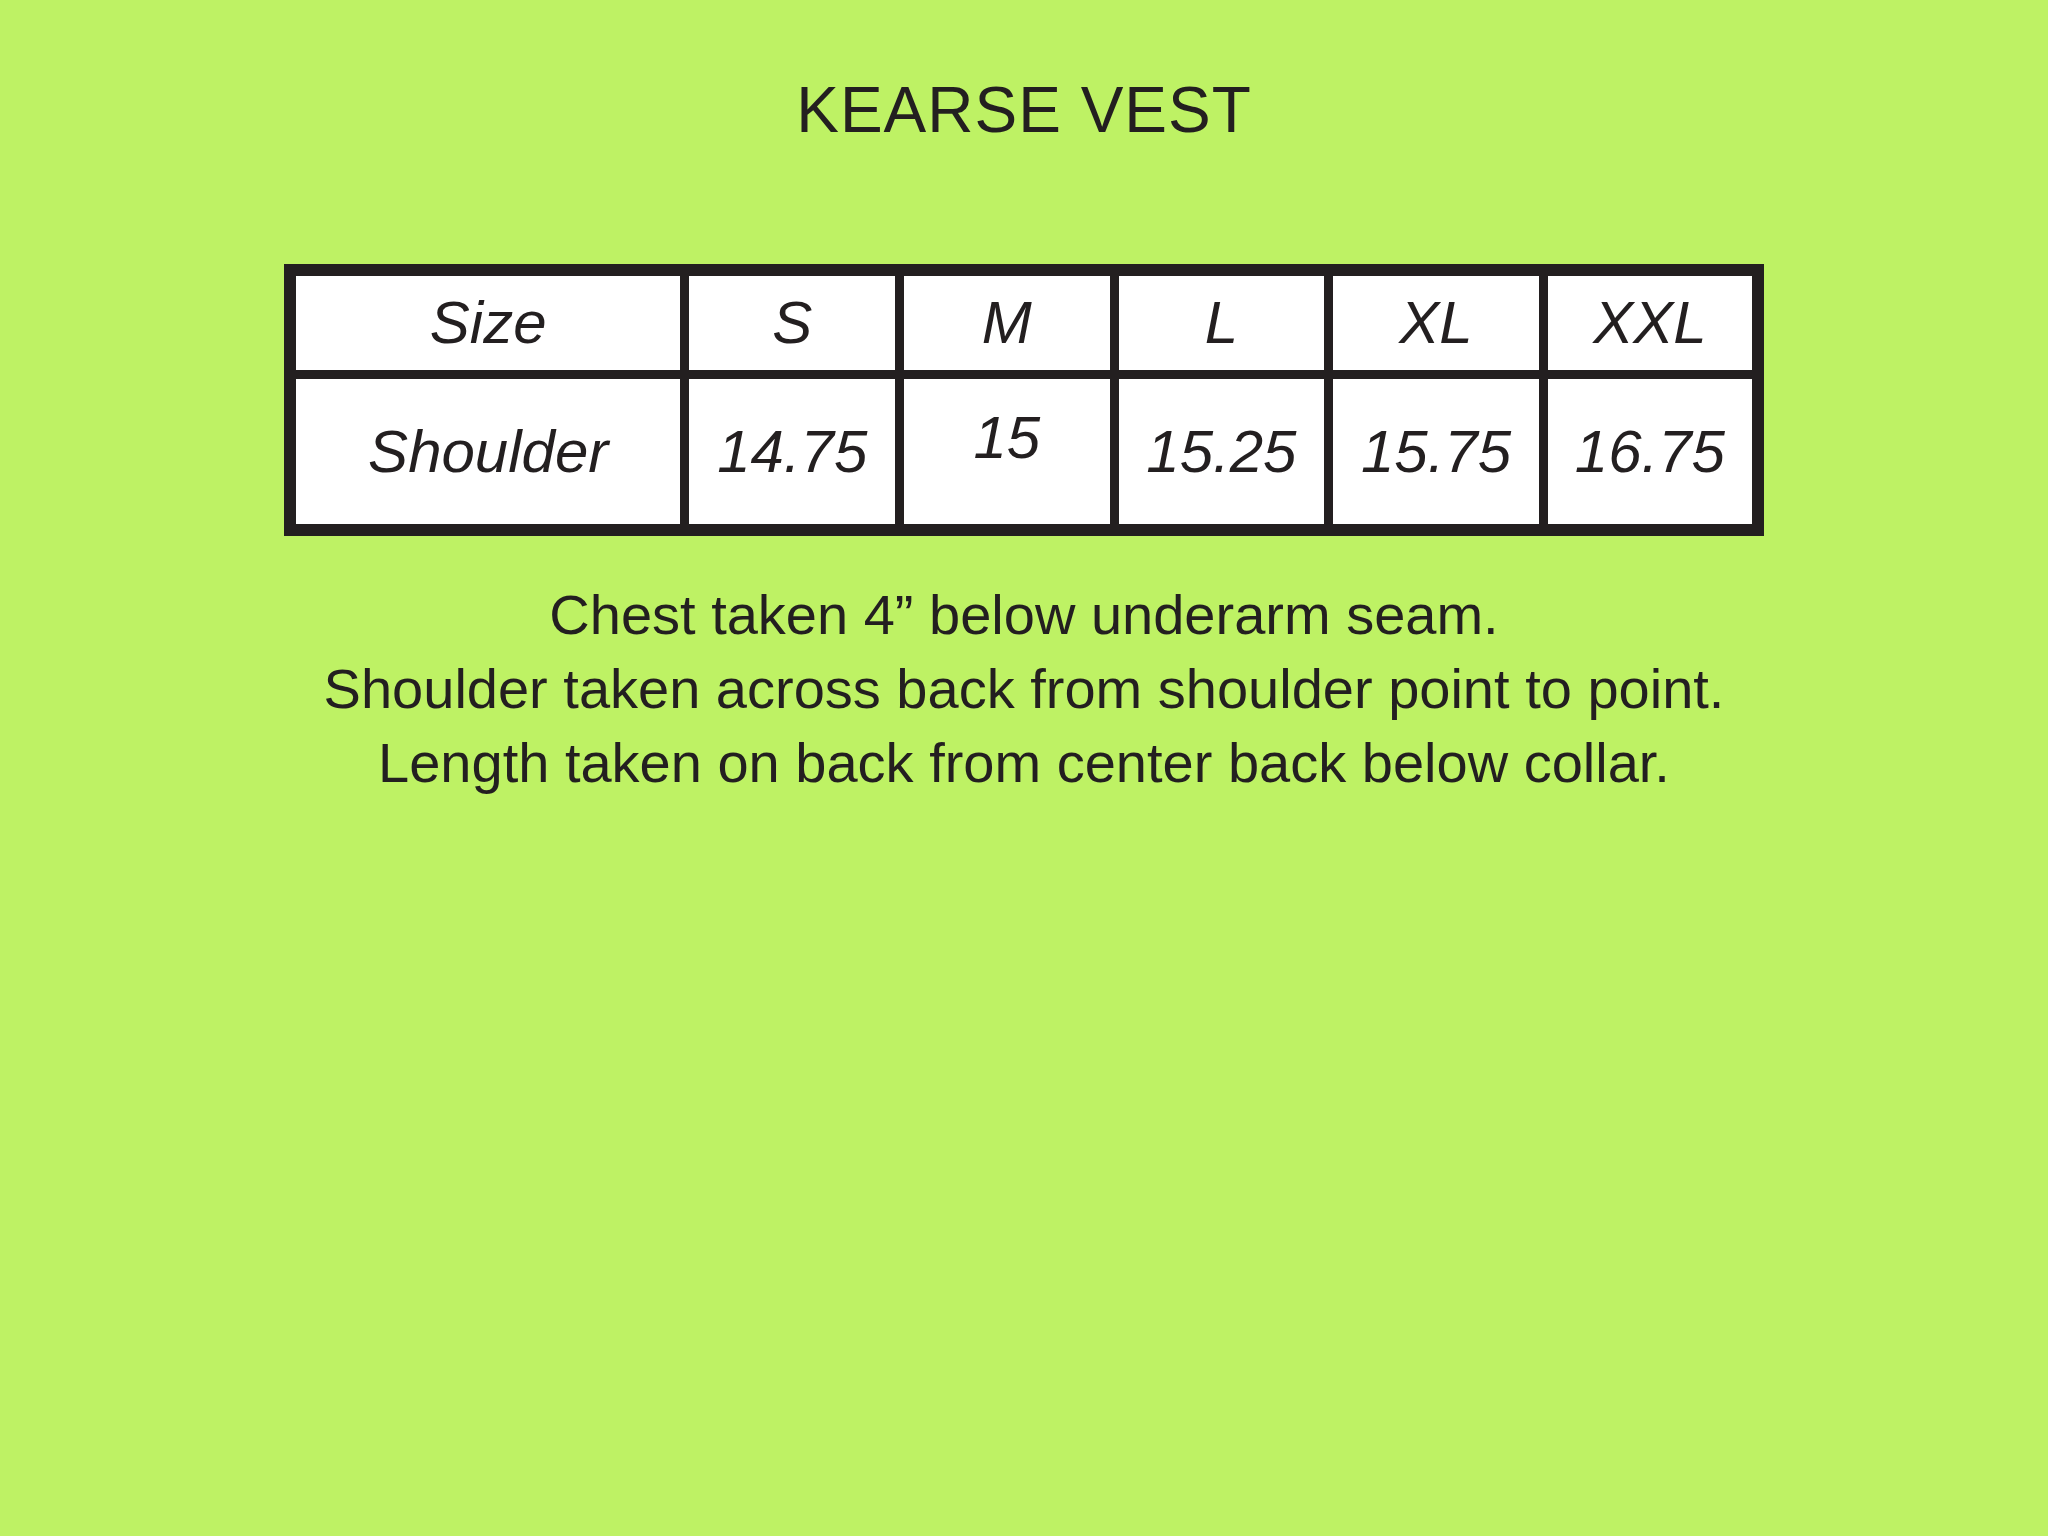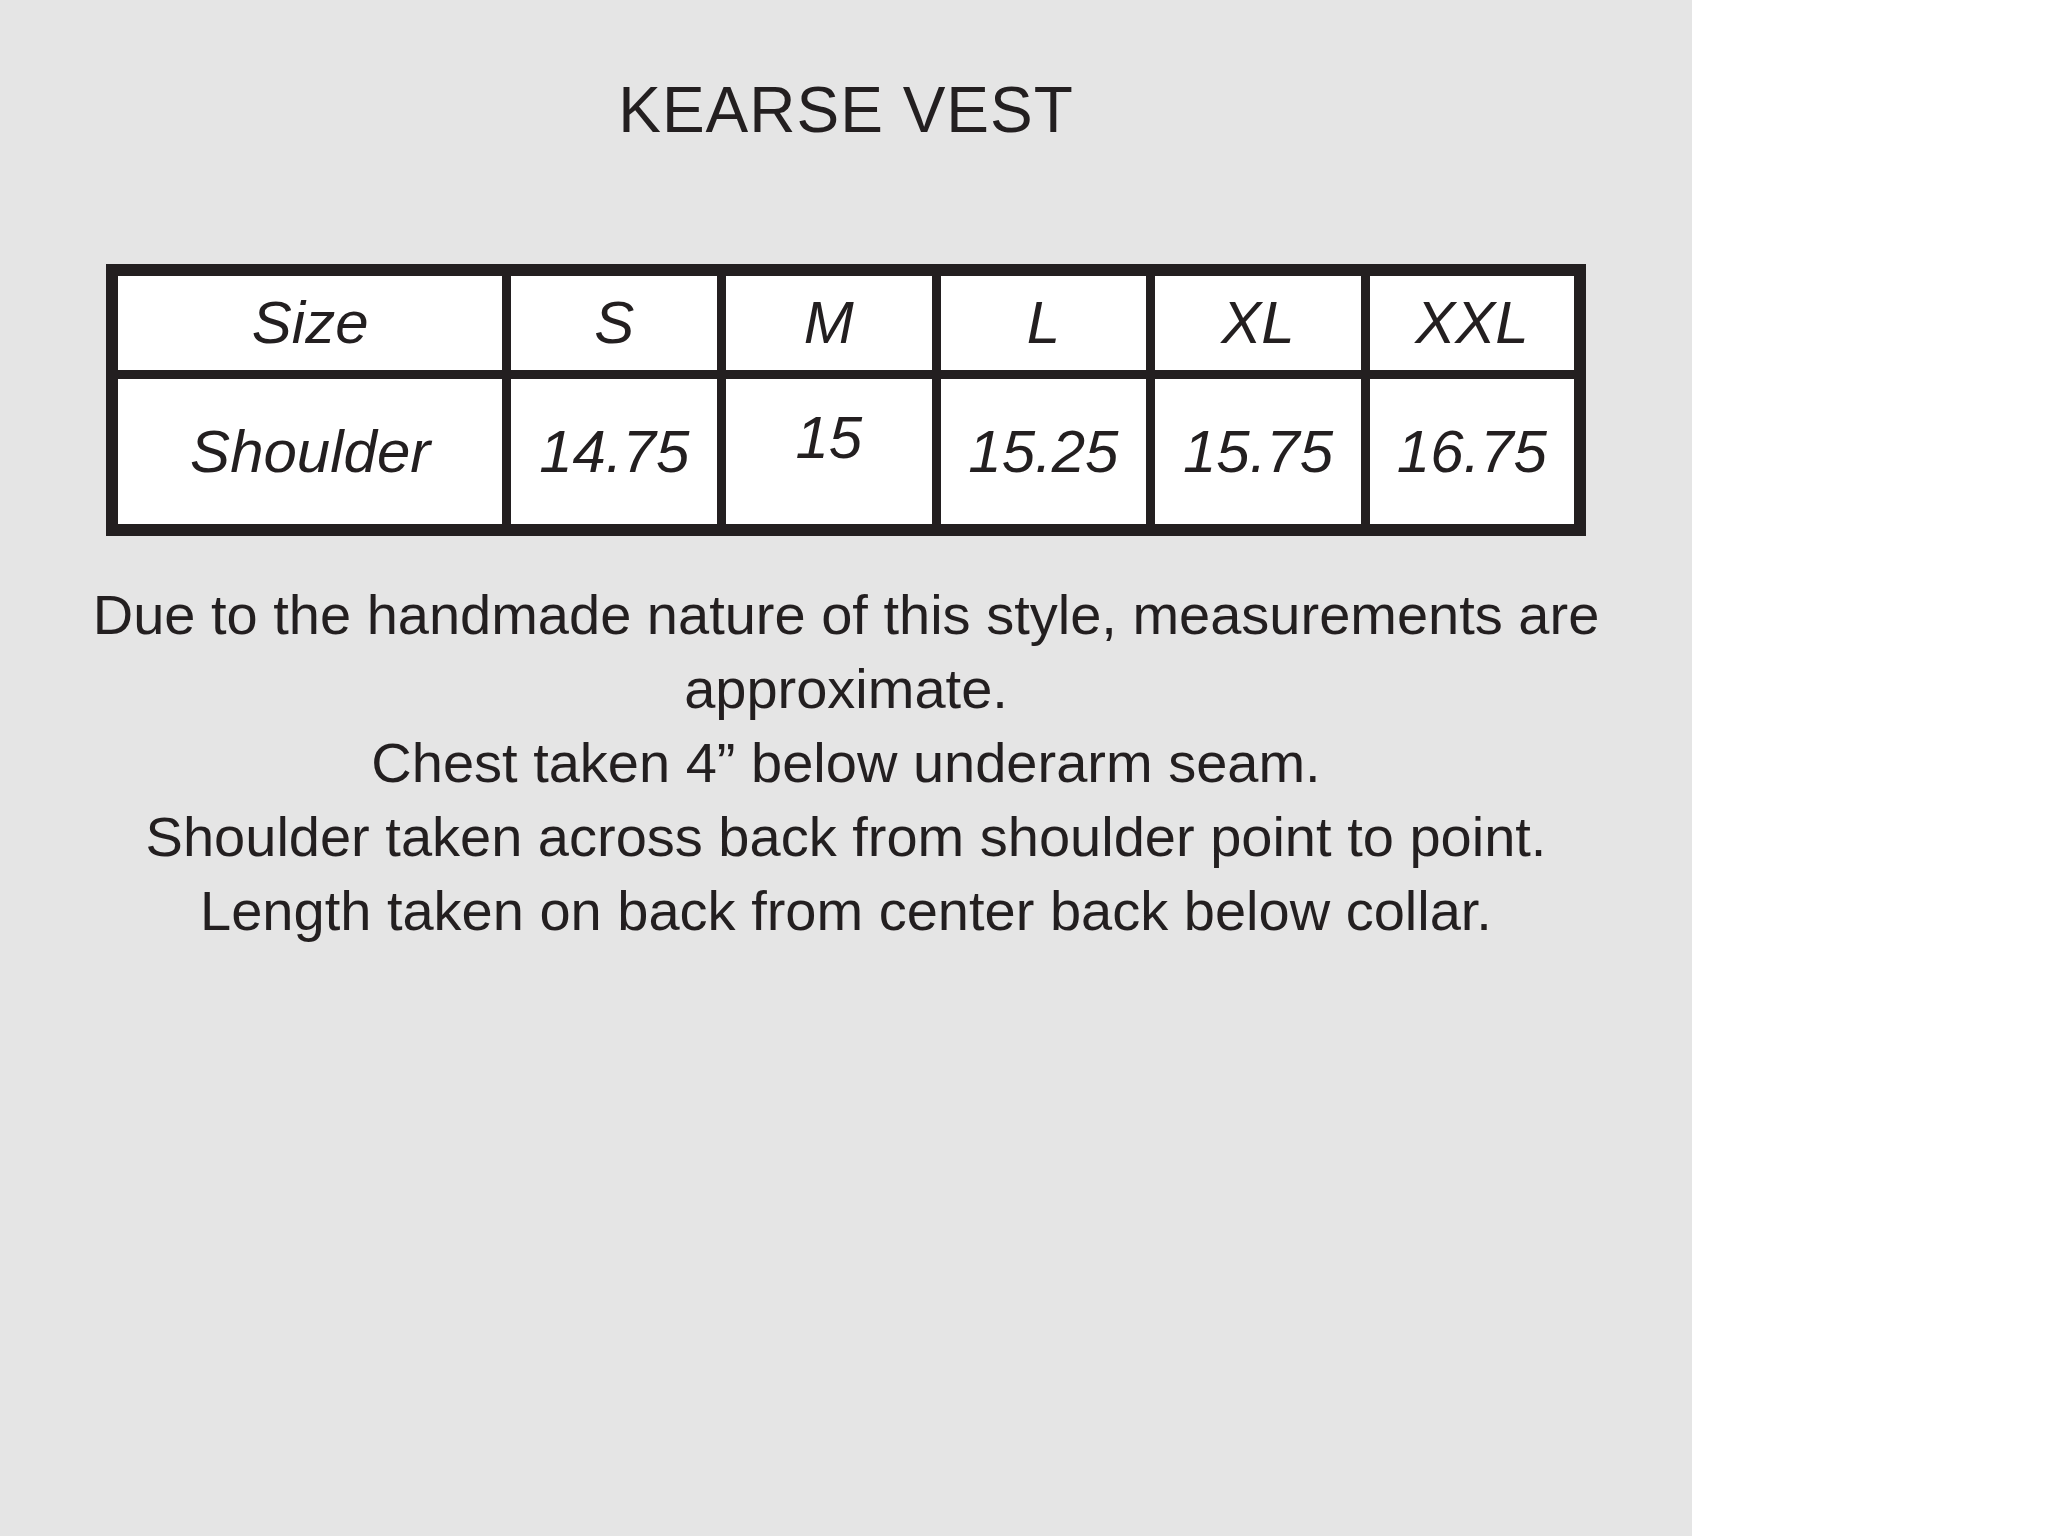--- a/index.html
+++ b/index.html
@@ -5,23 +5,23 @@
   * { margin: 0; padding: 0; box-sizing: border-box; }
   html, body {
     width: 2048px;
     height: 1536px;
     background: #ffffff;
     font-family: "Liberation Sans", "DejaVu Sans", sans-serif;
     color: #231f20;
     overflow: hidden;
   }
   .page {
-    width: 1692px;
+    width: 2048px;
     height: 1536px;
-    background: #e5e5e5;
+    background: #bef264;
   }
   .title {
     padding-top: 78px;
     font-size: 64px;
     line-height: 64px;
     font-weight: 400;
     text-align: center;
     letter-spacing: 1px;
     color: #231f20;
   }
@@ -90,19 +90,18 @@
         <td>14.75</td>
         <td class="raised"><span>15</span></td>
         <td>15.25</td>
         <td>15.75</td>
         <td>16.75</td>
       </tr>
     </tbody>
   </table>
 
   <div class="notes">
-    <p>Due to the handmade nature of this style, measurements are approximate.</p>
     <p>Chest taken 4” below underarm seam.</p>
     <p>Shoulder taken across back from shoulder point to point.</p>
     <p>Length taken on back from center back below collar.</p>
   </div>
 
 </div>
 
 </body></html>

